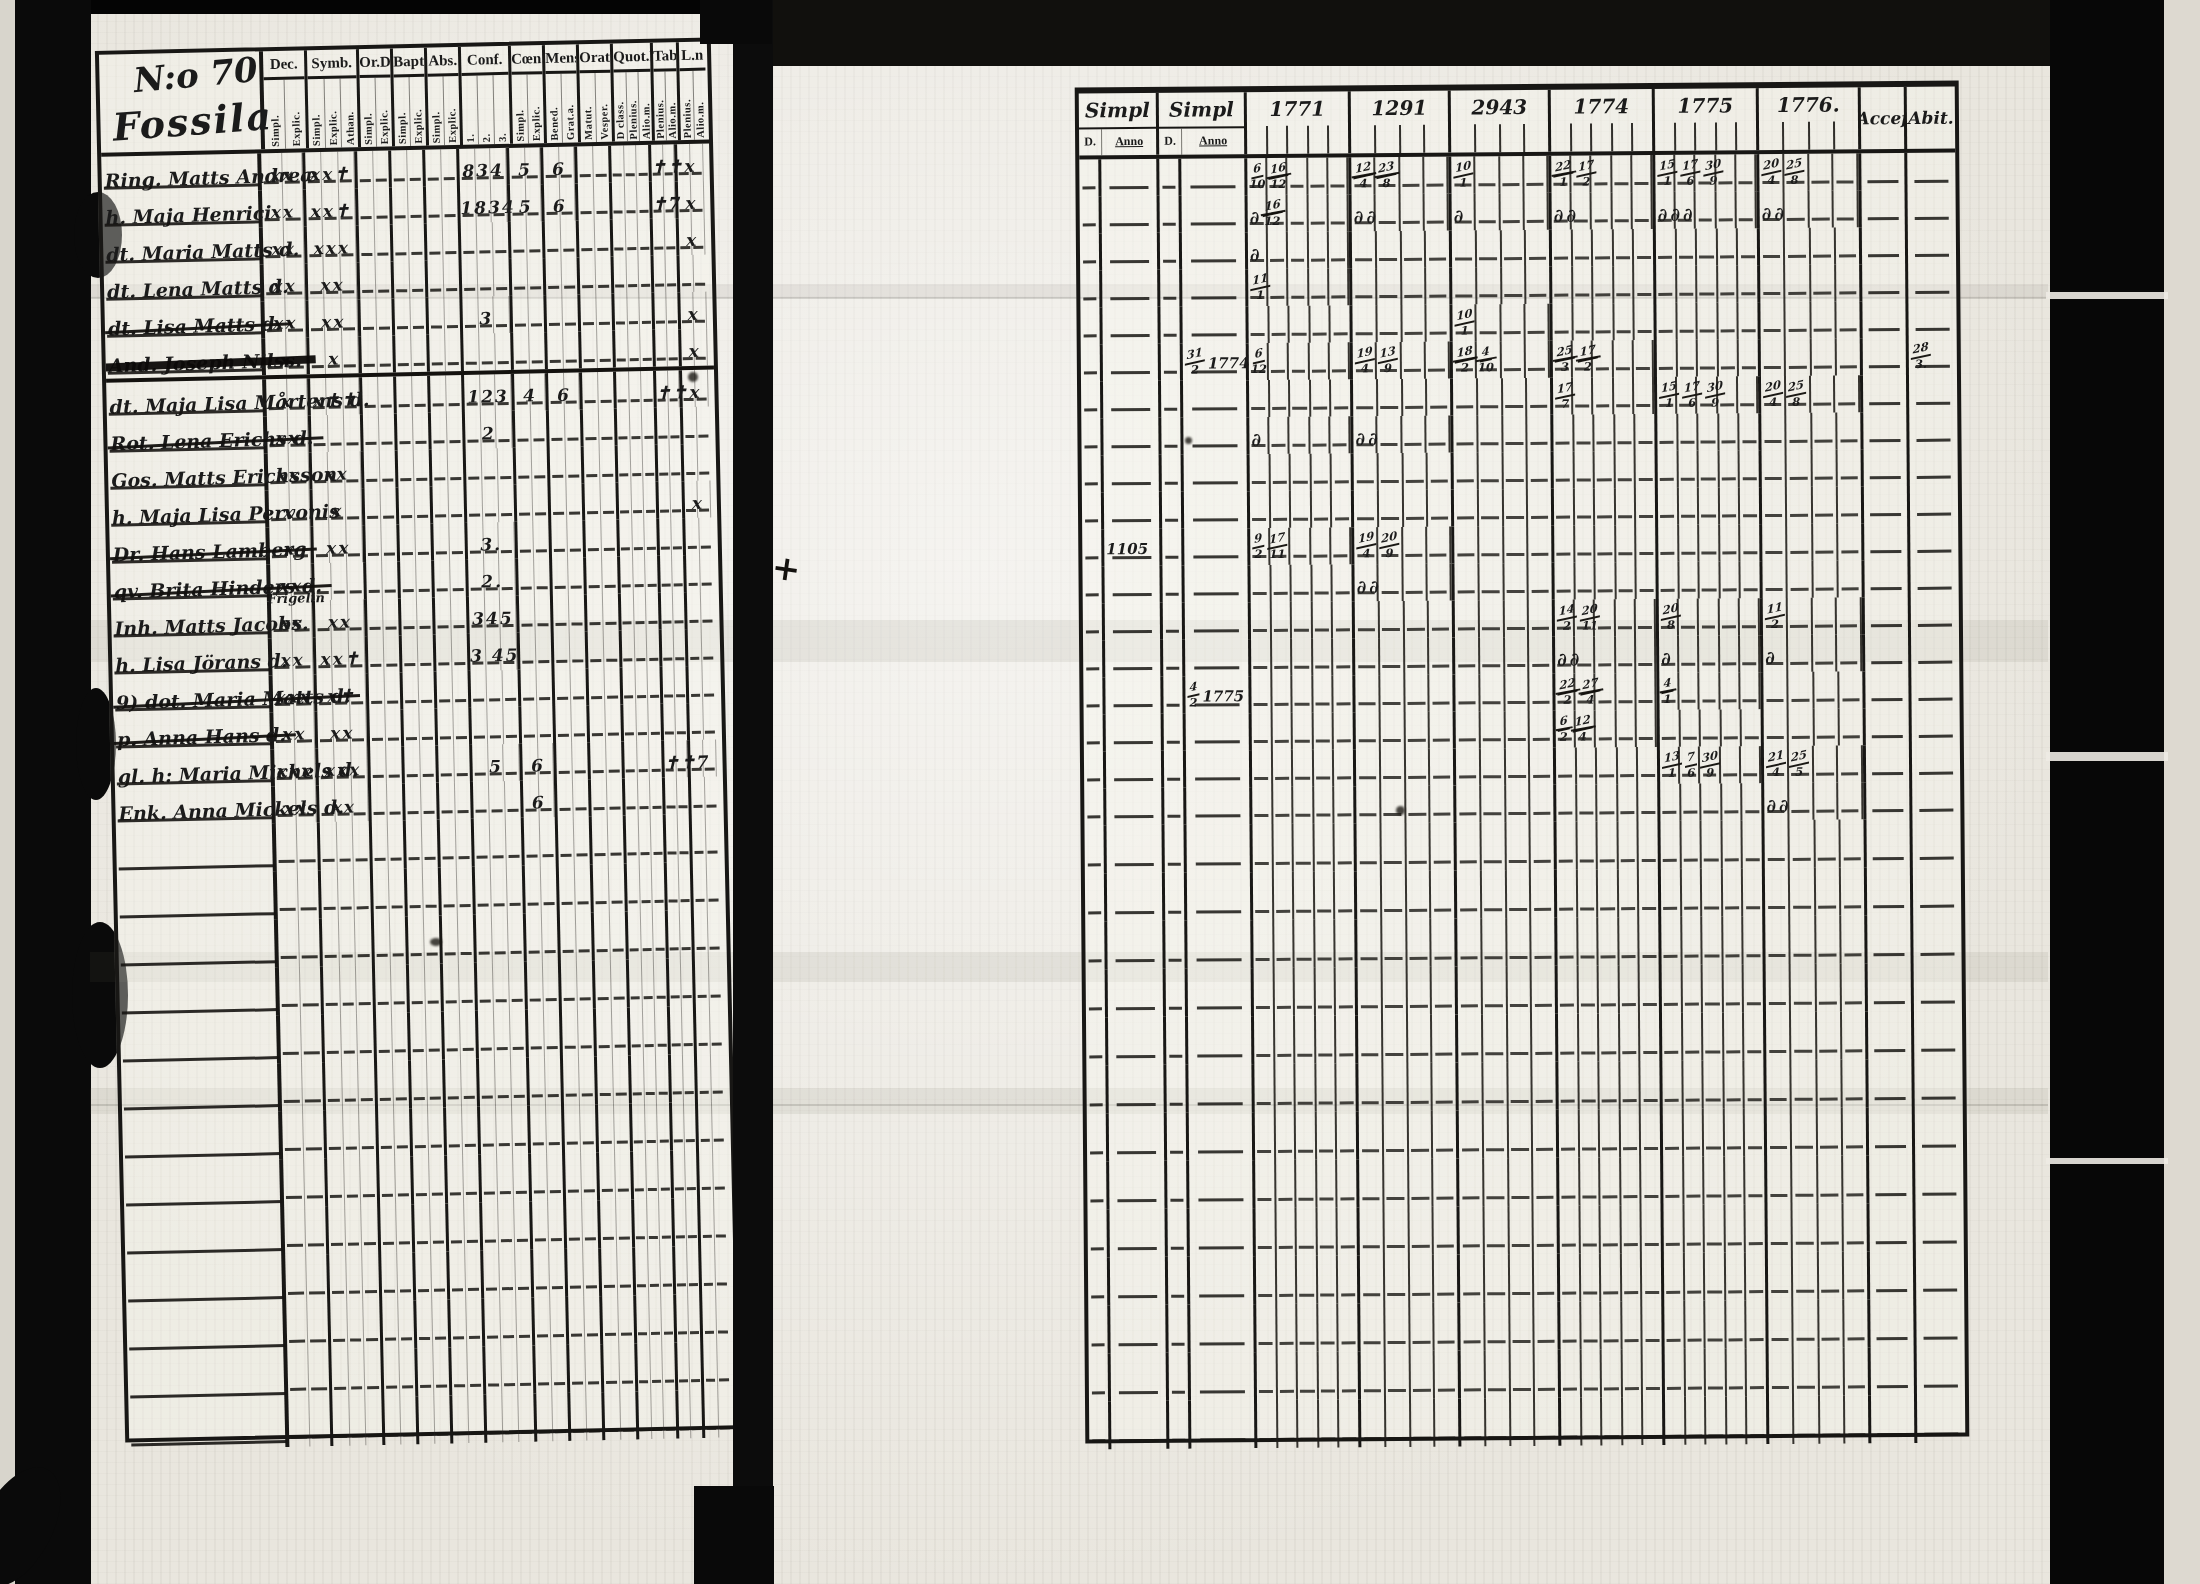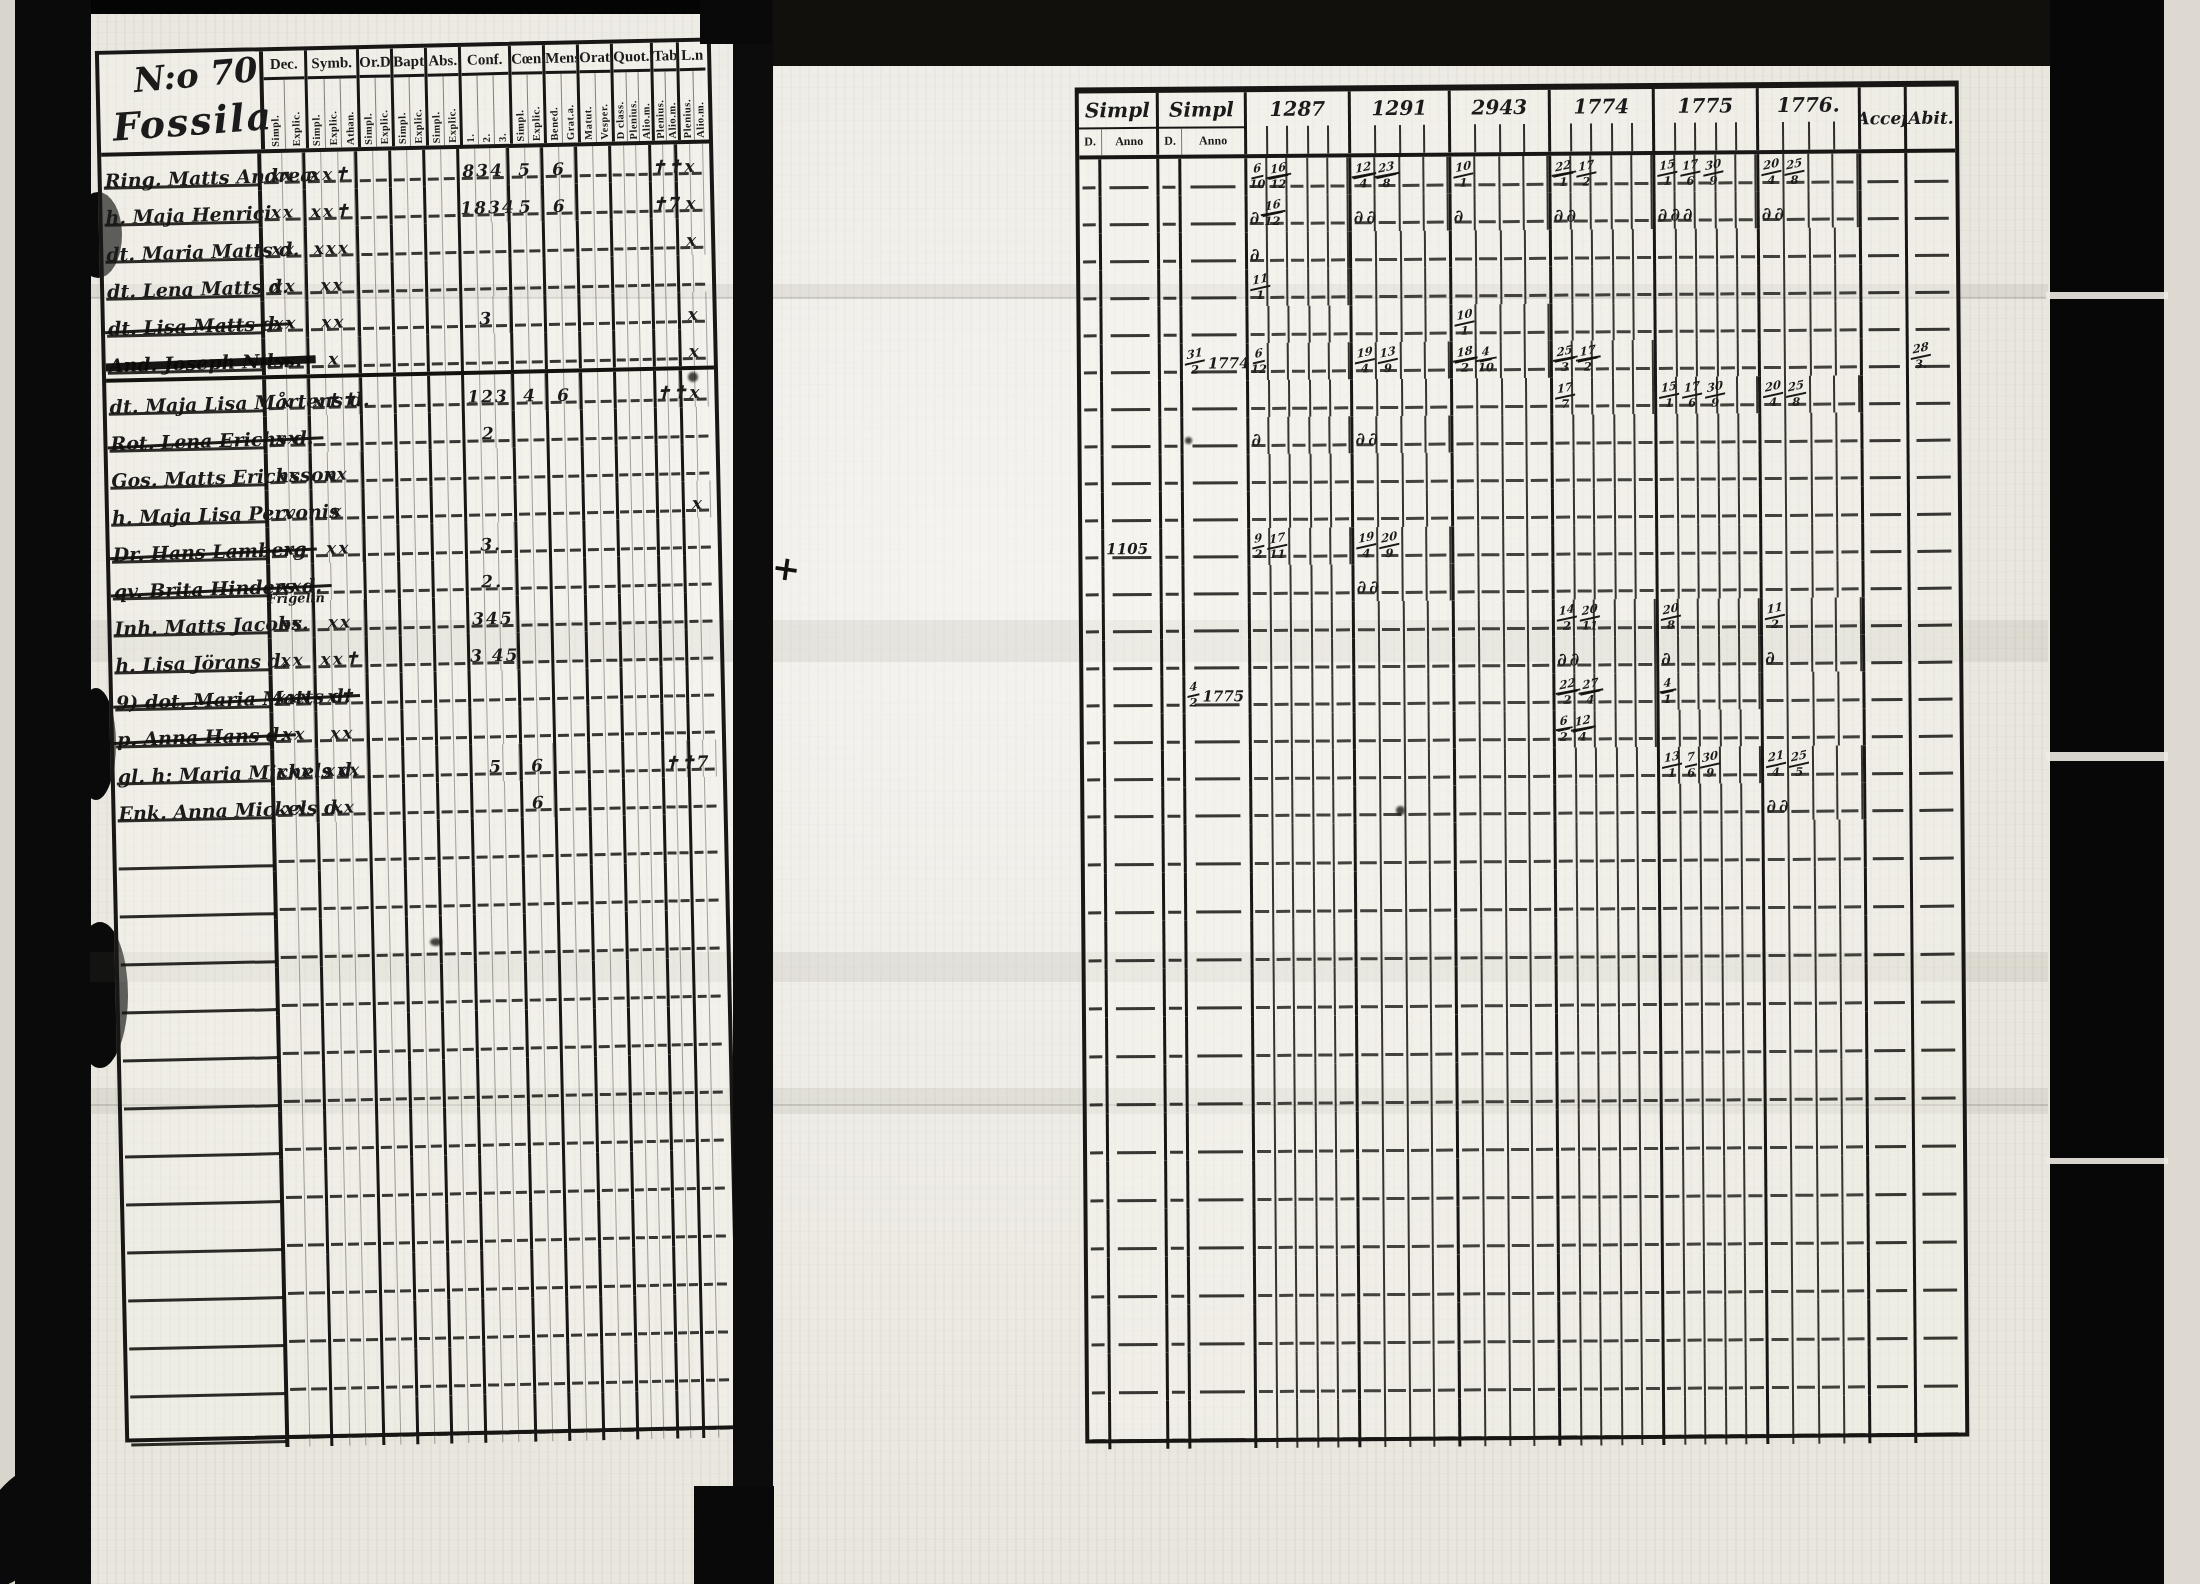--- a/index.html
+++ b/index.html
@@ -84,21 +84,21 @@
          letter-spacing:2px;line-height:1;white-space:nowrap;}
 
   
   .rhead{display:flex;height:62px;border-bottom:4px solid #181715;}
   .rh-col{border-right:3px solid #181715;box-sizing:border-box;display:flex;flex-direction:column;}
   .rh-lab{height:34px;line-height:34px;text-align:center;font-weight:700;font-size:20px;
           font-family:"DejaVu Serif",serif;font-style:italic;white-space:nowrap;overflow:hidden;}
   .rh-subs{flex:1;display:flex;border-top:2px solid #181715;}
   .rh-subs span{flex:1;text-align:center;font-size:12px;font-weight:700;line-height:24px;
                 border-right:1px solid rgba(40,38,34,0.6);overflow:hidden;}
-  .rh-subs span:last-child{border-right:none;}
+  .rh-subs span:last-child{border-right:none;text-decoration:underline;}
   .rh-year .ylines{flex:1;display:flex;border-top:0;}
   .rh-year .ylines i{flex:1;border-right:2px solid rgba(28,26,22,0.9);}
   .rh-year .ylines i:last-child{border-right:none;}
   .rh-tall{justify-content:center;}
   .rh-tall .rh-lab{height:auto;flex:1;display:flex;align-items:center;justify-content:center;font-size:17px;}
   .rbody{position:relative;}
   .rrow{display:flex;height:37px;position:relative;}
   .rrow.empty{height:48px;}
   .rcell{position:relative;border-right:3px solid #181715;box-sizing:border-box;}
   .rcell:last-child{border-right:none;}
@@ -2083,21 +2083,21 @@
       </div>
       <div class="rh-col" style="width:88px;flex:0 0 88px;">
         <div class="rh-lab">Simpl</div>
         <div class="rh-subs">
           <span style="flex:0 0 22px;">D.</span>
           <span>Anno</span>
         </div>
       </div>
       <div style="display:flex;flex:1;">
           <div class="rh-col rh-year" style="width: 104px; flex: 0 0 104px;">
-            <div class="rh-lab">1287</div>
+            <div class="rh-lab">1771</div>
             <div class="ylines">
               <i></i>
               <i></i>
               <i></i>
               <i></i>
               <i></i>
             </div>
           </div>
           <div class="rh-col rh-year" style="width: 100px; flex: 0 0 100px;">
             <div class="rh-lab">1291</div>

